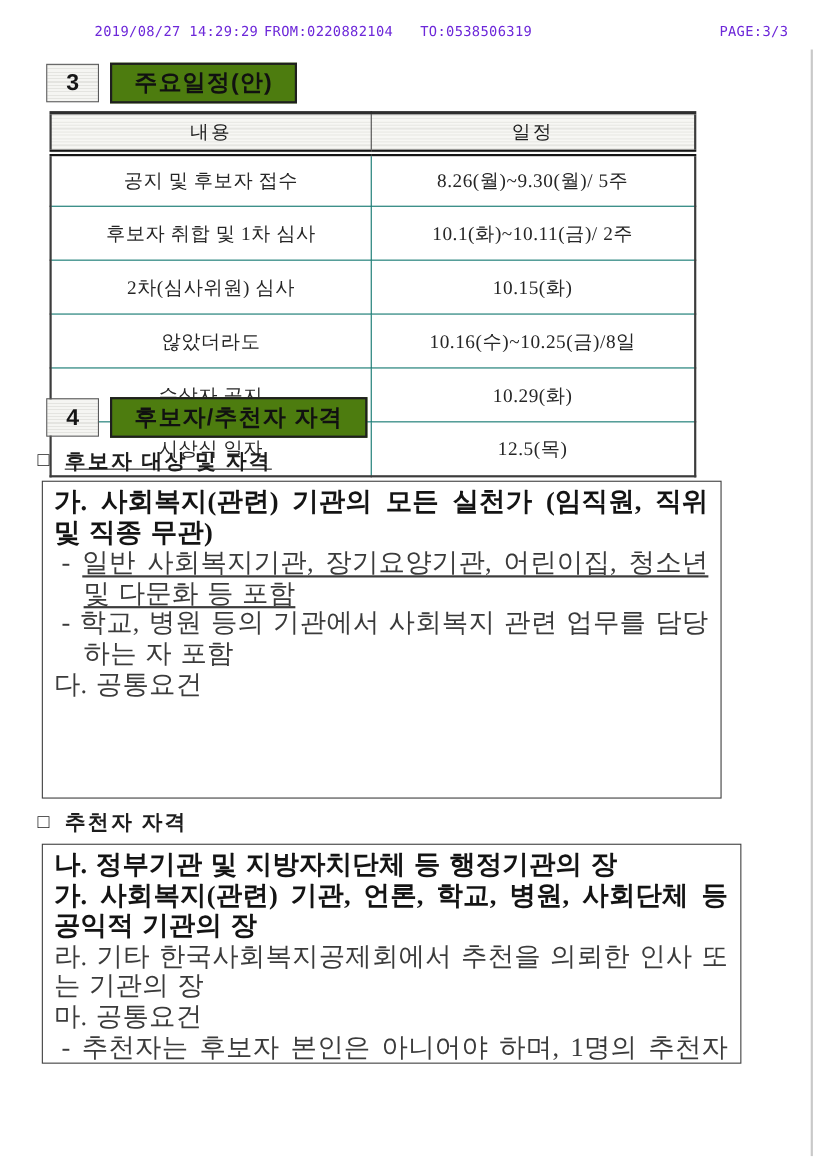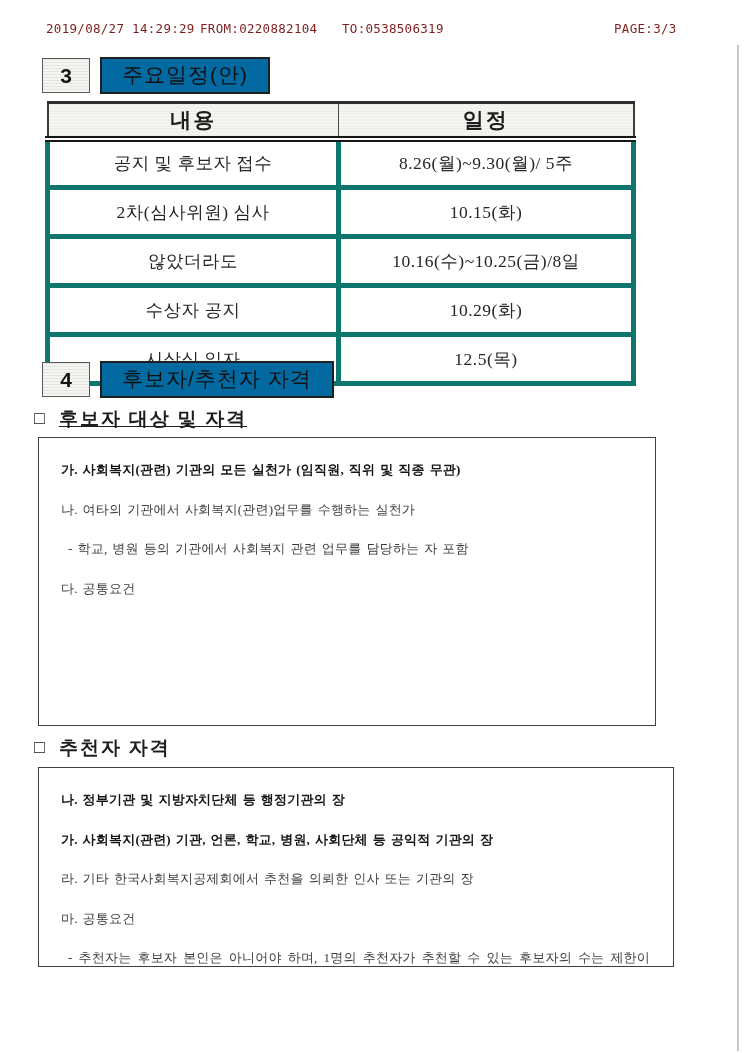--- a/index.html
+++ b/index.html
@@ -10,21 +10,21 @@
     background:#ffffff;
     font-family:"Liberation Serif","DejaVu Serif",serif;
     color:#2b2b2b;
     overflow:hidden;
   }
   
   .fax-header{position:absolute;top:0;left:0;width:744px;height:44px;}
   .fax-header span{
     position:absolute;top:21px;
     font-family:"DejaVu Sans Mono","Liberation Mono",monospace;
-    font-size:12.5px;letter-spacing:.3px;color:#7f1d1d;white-space:nowrap;
+    font-size:12.5px;letter-spacing:.3px;color:#6d28d9;white-space:nowrap;margin-left:40px;
   }
   .fx-datetime{left:46px;}
   .fx-from{left:200px;}
   .fx-to{left:342px;}
   .fx-page{left:614px;}
 
   
   .edge-line{position:absolute;left:737px;top:45px;width:2px;height:1006px;background:#c9c9c9;}
 
   
@@ -32,48 +32,48 @@
   .num-box{
     width:48px;height:35px;box-sizing:border-box;
     border:1.5px solid #5a5a5a;
     background:repeating-linear-gradient(180deg,#e4e4e0 0 1px,#f5f5f2 1px 3px);
     display:flex;align-items:center;justify-content:center;
     font-family:"Liberation Sans","DejaVu Sans",sans-serif;
     font-weight:700;font-size:21px;color:#151515;
   }
   .title-box{
     box-sizing:border-box;height:37px;margin-top:-1px;
-    border:2px solid #1f1f1f;background:#0369a1;
+    border:2px solid #1f1f1f;background:#4d7c0f;
     display:flex;align-items:center;justify-content:center;
     padding:2px 20px 4px 20px;
     font-family:"Liberation Sans","DejaVu Sans",sans-serif;
-    font-weight:400;font-size:21px;letter-spacing:1px;color:#111;white-space:nowrap;
+    font-weight:700;font-size:21px;letter-spacing:1px;color:#111;white-space:nowrap;
   }
   .sec3-head{top:58px;left:42px;}
   .sec4-head{top:362px;left:42px;}
 
   
   .schedule{
     position:absolute;top:101px;left:45px;
     width:586px;border-collapse:collapse;table-layout:fixed;
     border:2px solid #3c3c3c;border-top:3px solid #2e2e2e;
   }
   .schedule col.c1{width:291px;}
   .schedule col.c2{width:295px;}
   .schedule th{
     height:36px;box-sizing:border-box;
     background:repeating-linear-gradient(180deg,#e6e6e2 0 1px,#f7f7f4 1px 3px);
     border:1px solid #4a4a4a;
     border-bottom:6px double #161616;
-    font-weight:700;font-size:21px;letter-spacing:2px;color:#1d1d1d;
+    font-weight:400;font-size:17px;letter-spacing:2px;color:#1d1d1d;
     text-align:center;vertical-align:middle;
   }
   .schedule td{
     height:49px;box-sizing:border-box;
-    border:5px solid #0f766e;
+    border:1px solid #0f766e;
     font-size:17.5px;color:#262626;letter-spacing:.5px;
     text-align:center;vertical-align:middle;white-space:nowrap;
   }
 
   
   .subhead{
     position:absolute;left:34px;white-space:nowrap;
     font-size:19px;font-weight:700;color:#1d1d1d;letter-spacing:2px;
   }
   .subhead .sq{display:inline-block;margin-right:12px;font-weight:400;font-size:18px;color:#222;transform:translateY(-1px);}
@@ -82,21 +82,21 @@
 
   
   .textbox{
     position:absolute;box-sizing:border-box;
     border:1.5px solid #3f3f3f;background:#fff;
     padding:6px 11px 4px 10px;overflow:hidden;
   }
   .box-candidate{top:437px;left:38px;width:618px;height:289px;}
   .box-recommender{top:767px;left:38px;width:636px;height:200px;}
   .textbox p{
-    margin:12px;line-height:27.6px;font-size:13px;color:#3b3b3b;
+    margin:0;line-height:27.6px;font-size:24px;color:#3b3b3b;
     letter-spacing:.2px;word-spacing:1.5px;text-align:justify;
   }
   .textbox p.hang{padding-left:27px;text-indent:-20px;}
   .textbox span.b{font-weight:700;color:#141414;}
   .textbox span.u{text-decoration:underline;text-underline-offset:3.5px;text-decoration-thickness:1.5px;}
 </style>
 </head>
 <body>
 
 <div class="page">
@@ -125,20 +125,24 @@
         <th>내용</th>
         <th>일정</th>
       </tr>
     </thead>
     <tbody id="schedule-body">
         <tr>
           <td>공지 및 후보자 접수</td>
           <td>8.26(월)~9.30(월)/ 5주</td>
         </tr>
         <tr>
+          <td>후보자 취합 및 1차 심사</td>
+          <td>10.1(화)~10.11(금)/ 2주</td>
+        </tr>
+        <tr>
           <td>2차(심사위원) 심사</td>
           <td>10.15(화)</td>
         </tr>
         <tr>
           <td>않았더라도</td>
           <td>10.16(수)~10.25(금)/8일</td>
         </tr>
         <tr>
           <td>수상자 공지</td>
           <td>10.29(화)</td>
@@ -153,21 +157,21 @@
   <div class="sec-head sec4-head">
     <div class="num-box">4</div>
     <div class="title-box">후보자/추천자 자격</div>
   </div>
 
   <div class="subhead subhead-candidate">
     <span class="sq">□</span><span>후보자 대상 및 자격</span>
   </div>
   <div class="textbox box-candidate" id="candidate-box">
       <p><span class="b">가. 사회복지(관련) 기관의 모든 실천가 (임직원, 직위 및 직종 무관)</span></p>
-      <p><span>나. 여타의 기관에서 사회복지(관련)업무를 수행하는 실천가</span></p>
+      <p class="hang"><span> - </span><span class="u">일반 사회복지기관, 장기요양기관, 어린이집, 청소년 및 다문화 등 포함</span></p>
       <p class="hang"><span> - 학교, 병원 등의 기관에서 사회복지 관련 업무를 담당하는 자 포함</span></p>
       <p><span>다. 공통요건</span></p>
     </div>
 
   <div class="subhead subhead-recommender">
     <span class="sq">□</span><span>추천자 자격</span>
   </div>
   <div class="textbox box-recommender" id="recommender-box">
       <p><span class="b">나. 정부기관 및 지방자치단체 등 행정기관의 장</span></p>
       <p><span class="b">가. 사회복지(관련) 기관, 언론, 학교, 병원, 사회단체 등 공익적 기관의 장</span></p>

